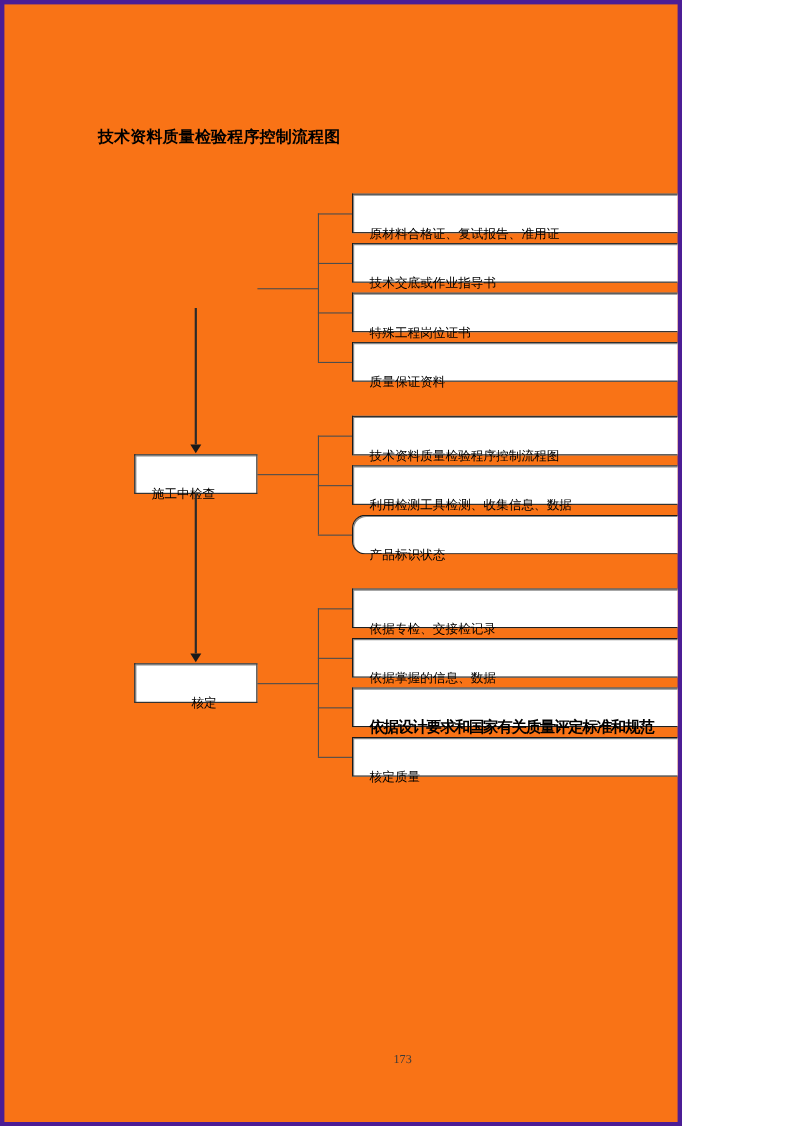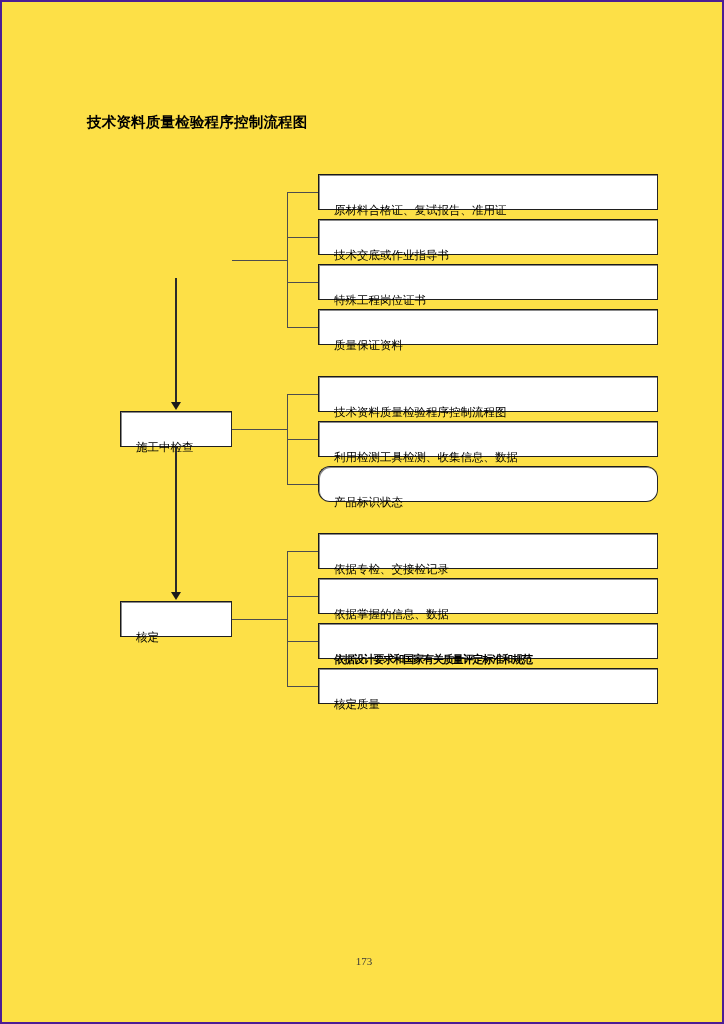--- a/index.html
+++ b/index.html
@@ -5,24 +5,24 @@
   html, body {
     margin: 0;
     padding: 0;
     background: #ffffff;
   }
   body {
     font-family: "DejaVu Sans", "Liberation Sans", sans-serif;
   }
   .page {
     position: relative;
-    width: 724px;
+    width: 620px;
     height: 1024px;
-    background: #fde047;
-    border: 2px solid #4c1d95;
+    background: #f97316;
+    border: 4px solid #4c1d95;
     box-sizing: border-box;
     overflow: hidden;
   }
   .doc-title {
     position: absolute;
     left: 85px;
     top: 111px;
     font-size: 14.5px;
     font-weight: bold;
     color: #000000;
@@ -62,21 +62,21 @@
     height: 36px;
   }
   .node.detail {
     left: 316px;
     width: 340px;
     height: 36px;
   }
   .node.detail.dense .txt {
     font-weight: bold;
     letter-spacing: -1.1px;
-    font-size: 11px;
+    font-size: 14px;
   }
   
   .ln {
     position: absolute;
     background: #4d4d4d;
   }
   .ln.h { height: 1px; }
   .ln.v { width: 1px; }
   .arrow-head {
     position: absolute;
@@ -159,21 +159,21 @@
     <div class="node detail" style="top:576px;">
       <span class="txt">依据掌握的信息、数据</span>
     </div>
     <div class="node detail dense" style="top:621px;">
       <span class="txt">依据设计要求和国家有关质量评定标准和规范</span>
     </div>
     <div class="node detail" style="top:666px;">
       <span class="txt">核定质量</span>
     </div>
 
-    <div class="node stage" style="left:118px; top:599px;">
+    <div class="node stage" style="left:118px; top:599px;justify-content:center;">
       <span class="txt">核定</span>
     </div>
 
     <div class="ln v" style="left:285px; top:549px; height:135px;"></div>
     <div class="ln h" style="left:230px; top:617px; width:56px;"></div>
     <div class="ln h" style="left:285px; top:549px; width:31px;"></div>
     <div class="ln h" style="left:285px; top:594px; width:31px;"></div>
     <div class="ln h" style="left:285px; top:639px; width:31px;"></div>
     <div class="ln h" style="left:285px; top:684px; width:31px;"></div>
 

